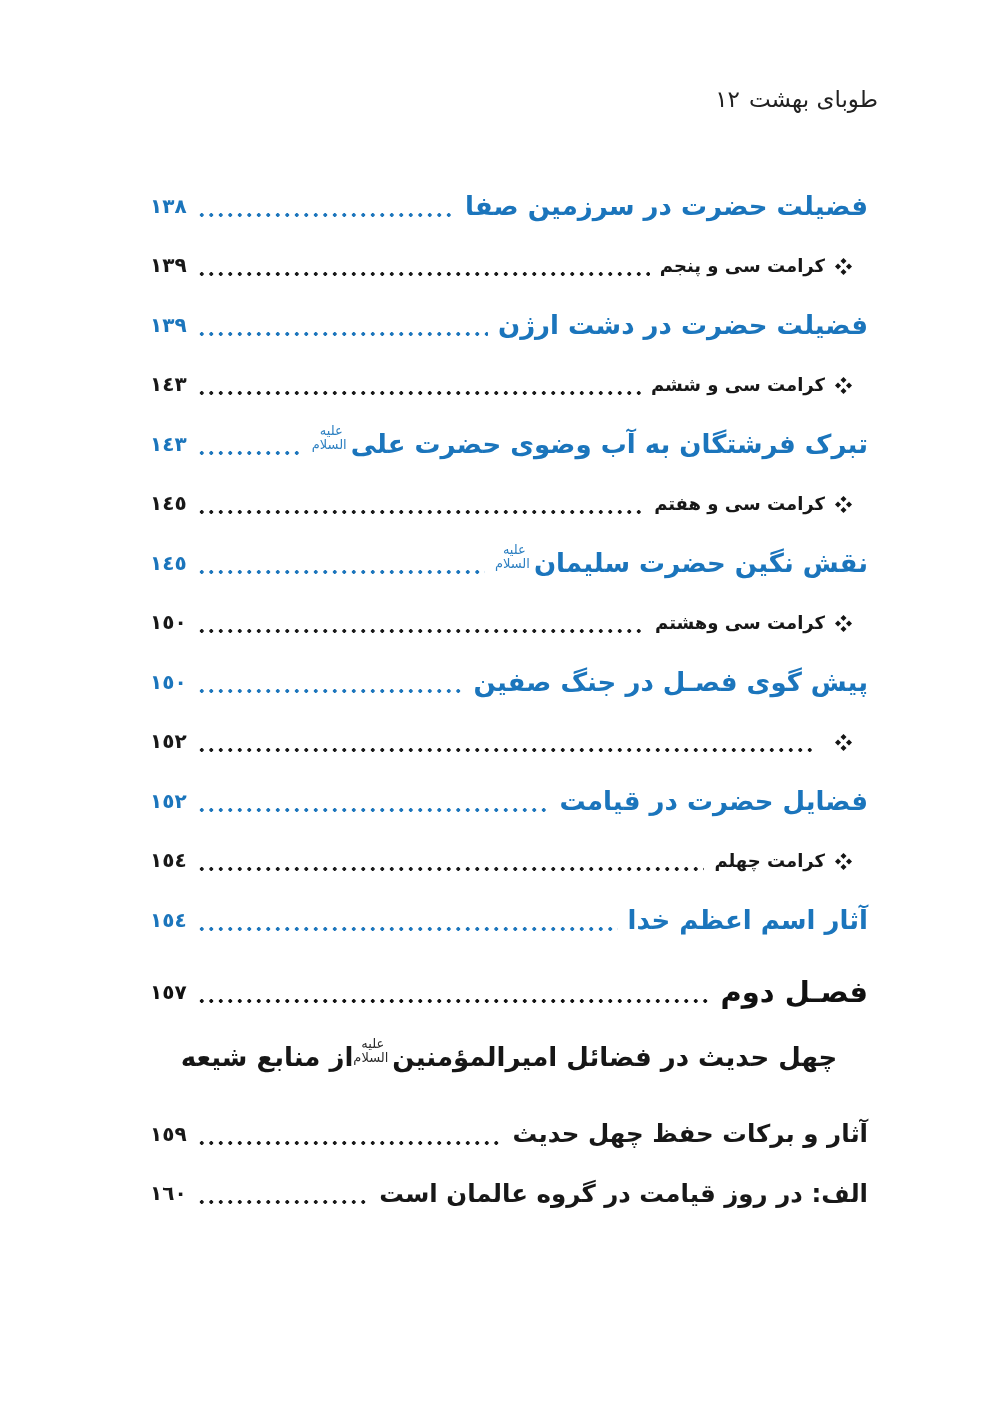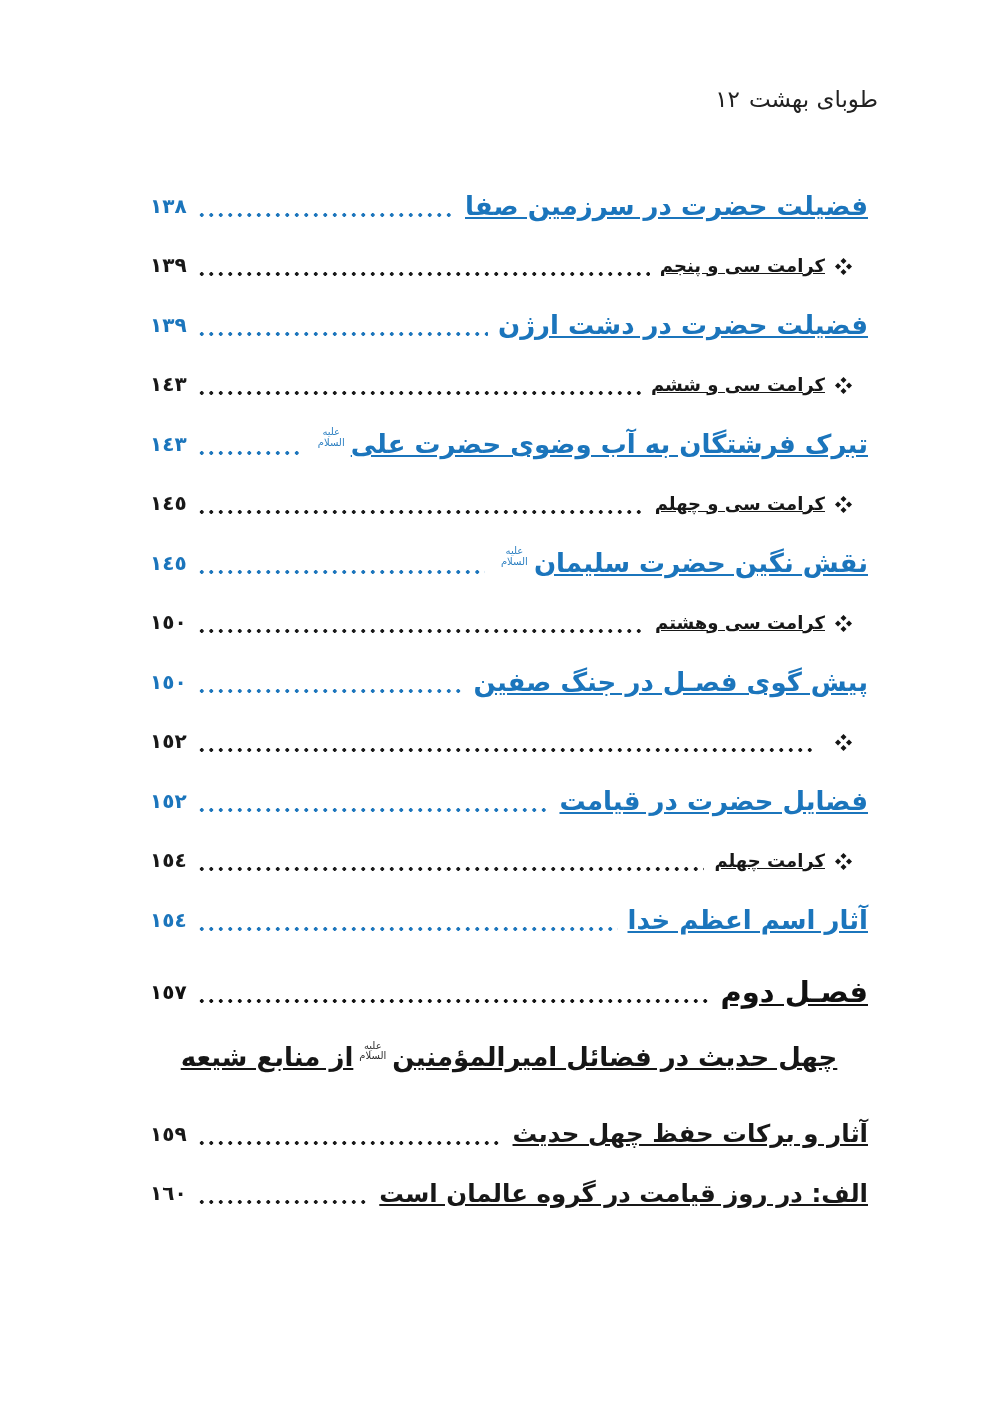--- a/index.html
+++ b/index.html
@@ -23,21 +23,21 @@
 
   
   .toc {
     position:absolute; top:176px; right:132px; left:150px;
   }
   .row {
     display:flex; flex-direction:row; align-items:center;
     height:59.5px; direction:rtl;
     font-weight:bold; font-size:26px; white-space:nowrap;
   }
-  .row .title { white-space:nowrap;text-decoration:underline; }
+  .row .title { white-space:nowrap; }
   .leader {
     flex:1 1 auto; min-width:18px; height:6px; margin:0 10px;
     transform:translateY(9px);
     background:radial-gradient(circle, currentColor 1.6px, transparent 2.1px);
     background-size:9.5px 6px; background-repeat:repeat-x; background-position:0 50%;
   }
   .pagenum { font-size:20px; letter-spacing:2px; white-space:nowrap; }
 
   .section { color:#1b75bc; }
   .karamat { color:#181818; padding-right:16px; }
@@ -45,21 +45,21 @@
   .marker { display:inline-flex; align-items:center; margin-left:10px; transform:translateY(1px); }
   .chapter { margin-top:13px; font-size:29px; color:#111; }
   .subtitle {
     justify-content:center; margin-top:4px; height:62px;
     font-size:26px; color:#161616;
   }
   .item { font-size:24.5px; color:#181818; }
   .item.first { margin-top:16px; }
 
   .honorific {
-    display:inline-block; width:31px; font-size:10px; line-height:1.05;
+    display:inline-block; width:31px; font-size:13px; line-height:1.05;
     text-align:center; white-space:normal; font-weight:400;
     transform:translateY(-6px); margin:0 4px; opacity:.92;
   }
   svg.dmk { display:block; }
 </style>
 </head>
 <body>
 
 <div class="page">
 
@@ -119,21 +119,21 @@
 
     <div class="row karamat">
       <span class="marker">
         <svg class="dmk" width="17" height="17" viewBox="0 0 18 18" fill="#151515">
           <path d="M9 0 L12.2 3.2 9 6.4 5.8 3.2 Z"></path>
           <path d="M9 11.6 L12.2 14.8 9 18 5.8 14.8 Z"></path>
           <path d="M0 9 L3.2 5.8 6.4 9 3.2 12.2 Z"></path>
           <path d="M11.6 9 L14.8 5.8 18 9 14.8 12.2 Z"></path>
         </svg>
       </span>
-      <span class="title">کرامت سی و چهلم</span>
+      <span class="title">کرامت سی و هفتم</span>
       <span class="leader"></span>
       <span class="pagenum">١٤٥</span>
     </div>
 
     <div class="row section">
       <span class="title">نقش نگین حضرت سلیمان</span>
       <span class="honorific">عليه السلام</span>
       <span class="leader"></span>
       <span class="pagenum">١٤٥</span>
     </div>

